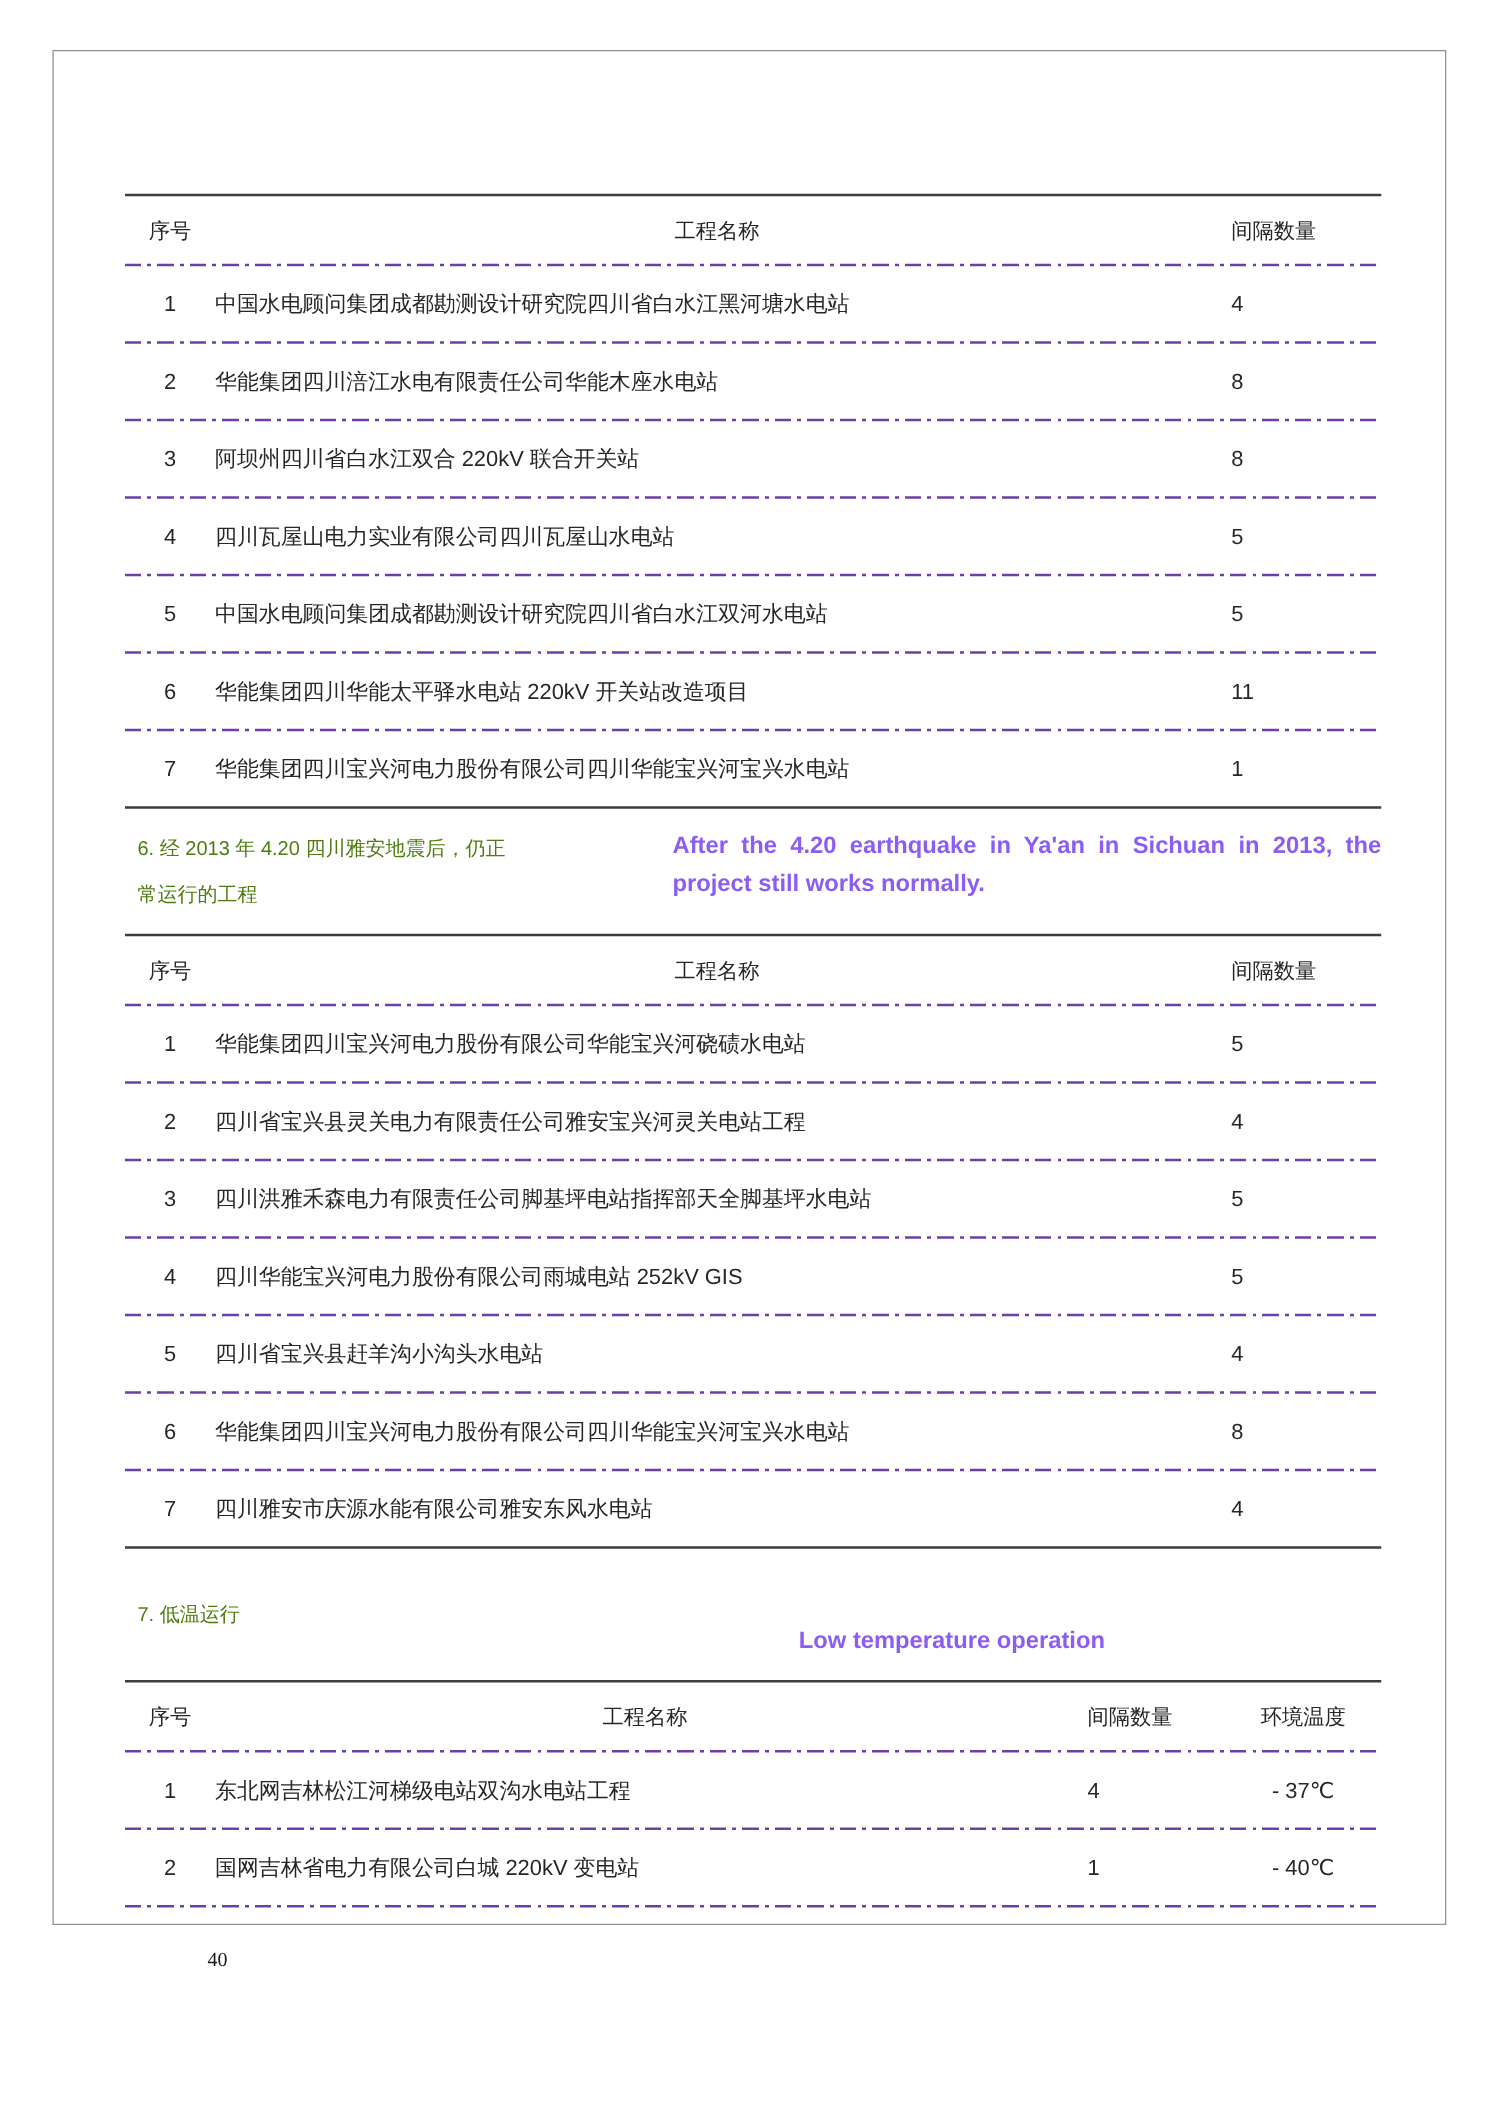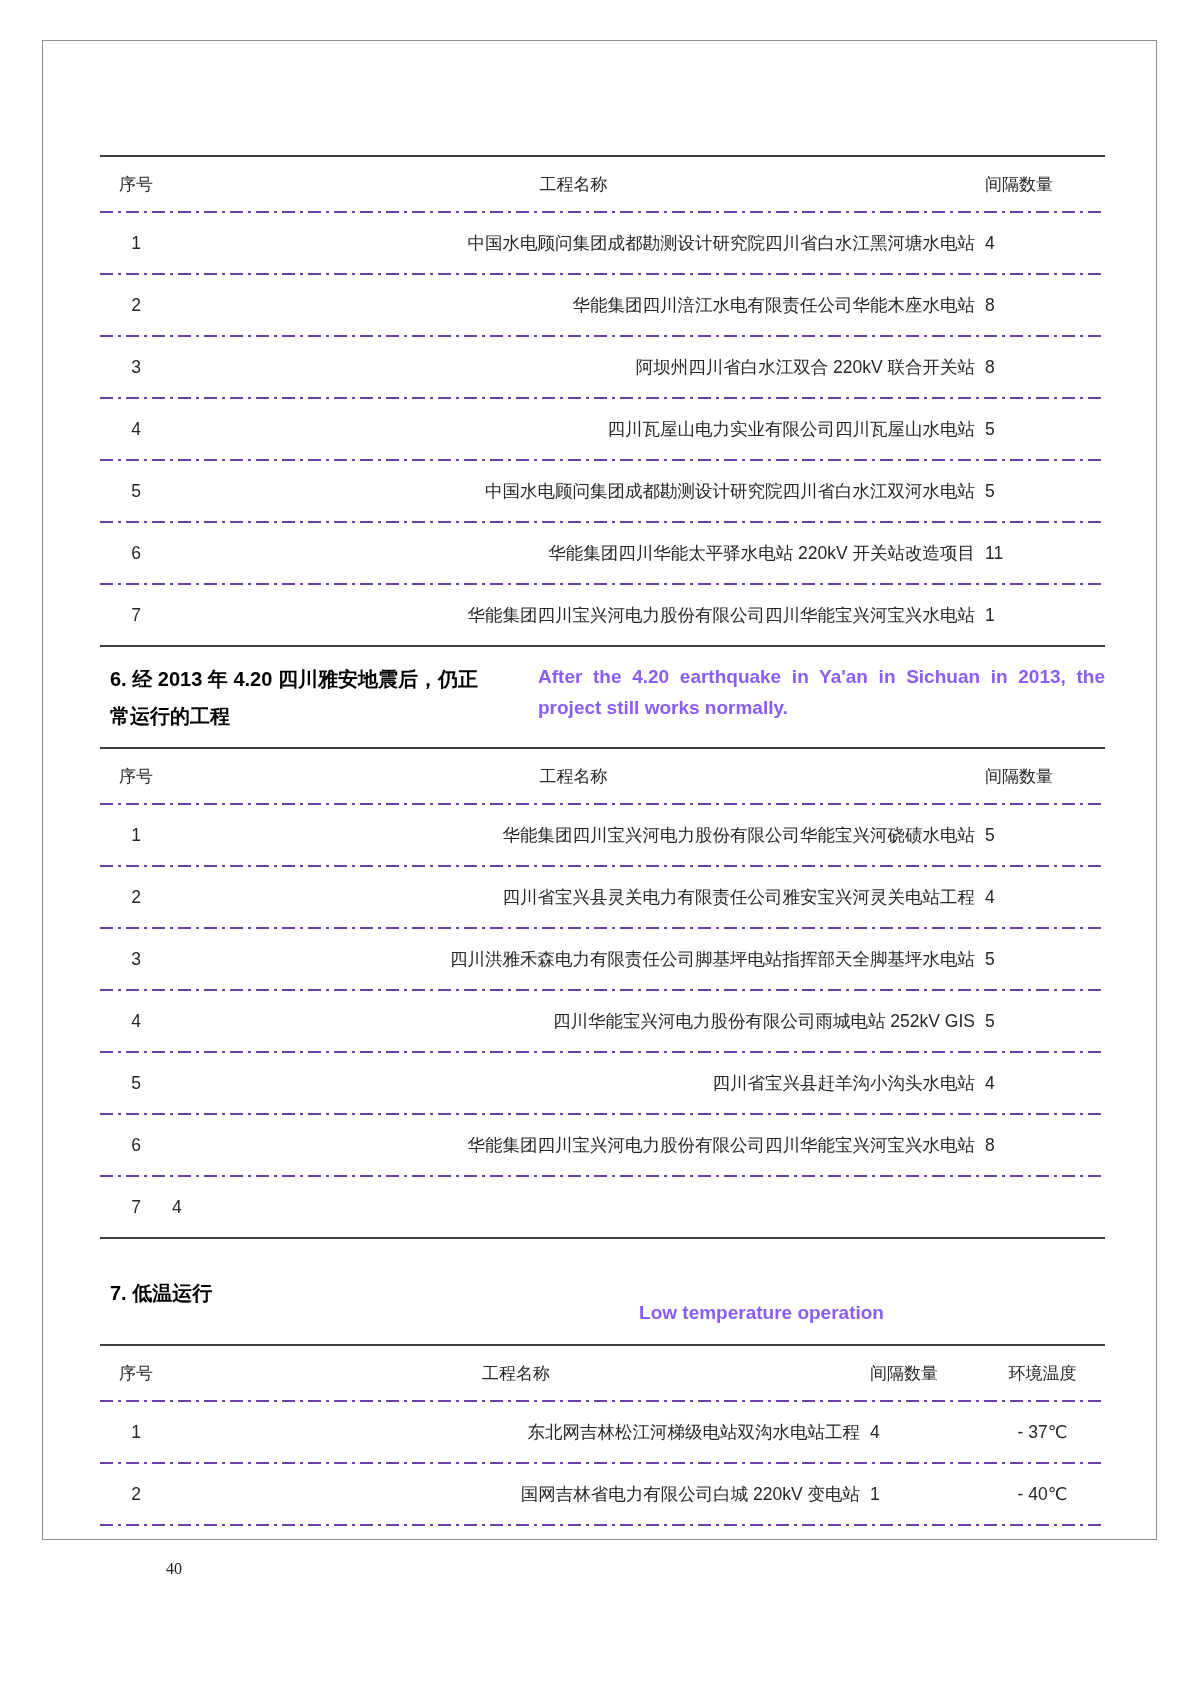--- a/index.html
+++ b/index.html
@@ -27,30 +27,30 @@
   .rule-dash {
     height: 2px;
     background: repeating-linear-gradient(to right,
       #6B3FA6 0 13px, transparent 13px 18px,
       #6B3FA6 18px 21px, transparent 21px 26px);
   }
   
   .trow { display: flex; align-items: center; height: 60px; font-size: 17.5px; }
   .trow.thead { height: 54px; font-size: 17px; }
   .c-idx  { width: 72px; text-align: center; flex: none; }
-  .c-name { flex: 1 1 auto; text-align: right; padding-right: 10px; }
+  .c-name { flex: 1 1 auto; text-align: left; padding-right: 10px; }
   .thead .c-name { text-align: center; }
   .c-count { width: 120px; flex: none; }
   .t3 .c-count { width: 110px; }
   .c-temp { width: 125px; text-align: center; flex: none; }
   
   .section { display: flex; padding: 14px 0 12px 10px; }
   .sec-zh {
     width: 420px; flex: none;
-    font-size: 20px; font-weight: bold; color: #000000;
+    font-size: 16px; font-weight: normal; color: #4d7c0f;
     line-height: 37px;
   }
   .sec-en {
     flex: 1 1 auto;
     font-size: 19px; font-weight: bold; color: #8b5cf6;
     line-height: 31px; text-align: justify;
     padding-left: 8px;
   }
   .section.single { align-items: center; padding: 18px 0 16px 10px; }
   .section.single .sec-zh { line-height: 26px; }
@@ -167,20 +167,21 @@
     </div>
     <div class="rule-dash"></div>
     <div class="trow">
       <span class="c-idx">6</span>
       <span class="c-name">华能集团四川宝兴河电力股份有限公司四川华能宝兴河宝兴水电站</span>
       <span class="c-count">8</span>
     </div>
     <div class="rule-dash"></div>
     <div class="trow">
       <span class="c-idx">7</span>
+      <span class="c-name">四川雅安市庆源水能有限公司雅安东风水电站</span>
       <span class="c-count">4</span>
     </div>
     <div class="rule-solid"></div>
   </div>
 
   <div class="section single">
     <div class="sec-zh">7. 低温运行</div>
     <div class="sec-en">Low temperature operation</div>
   </div>
 

